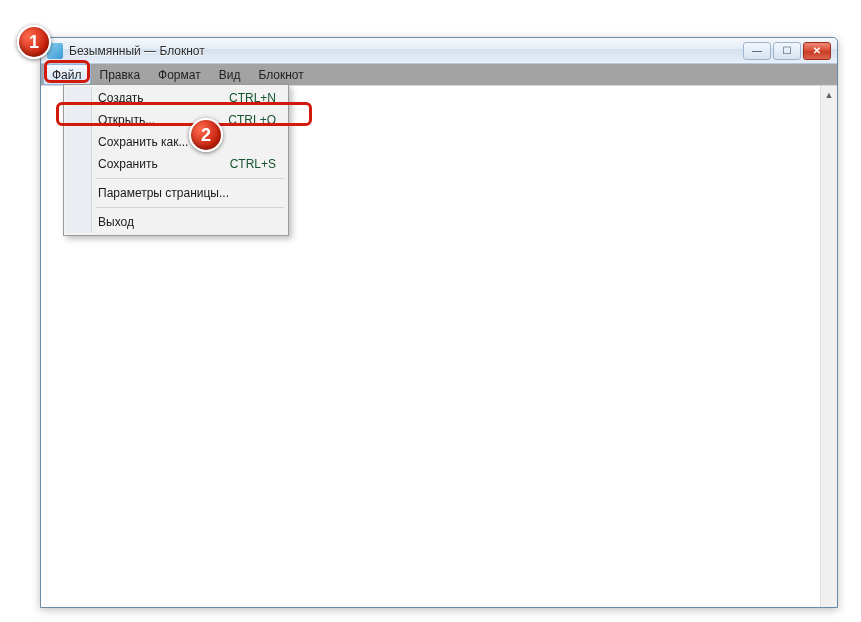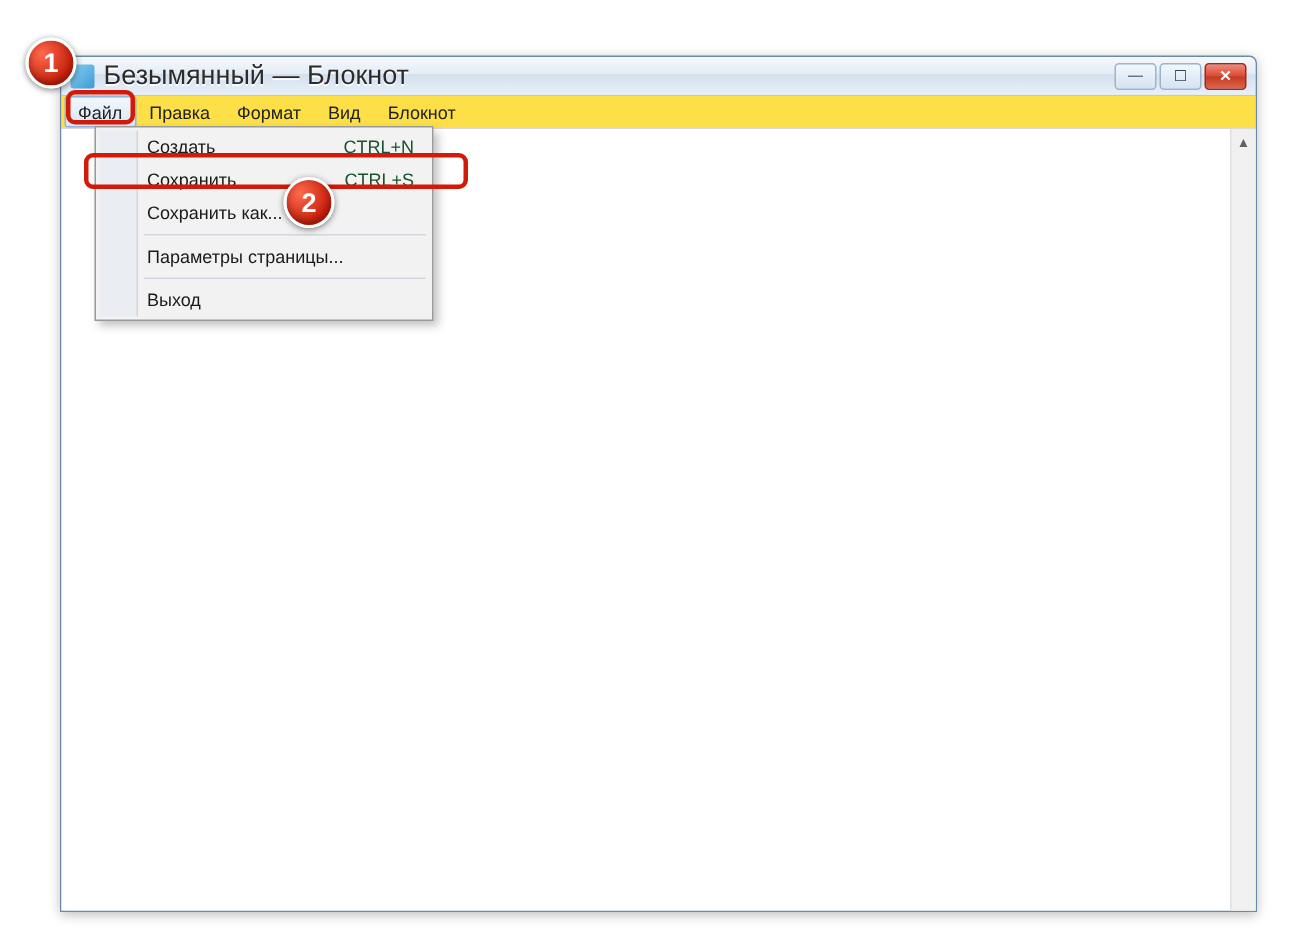--- a/index.html
+++ b/index.html
@@ -38,21 +38,21 @@
       width: 16px; height: 16px;
       background: linear-gradient(135deg,#8cd1f0,#3a9bd6);
       border-radius: 2px;
       margin-right: 6px;
       flex: 0 0 auto;
     }
     .titlebar .title {
       flex: 1 1 auto;
       color: #2b2b2b;
       text-shadow: 0 1px 0 #fff;
-      font-size: 18px;
+      font-size: 12px;
     }
     .win-controls { display: flex; gap: 2px; }
     .win-btn {
       width: 28px; height: 18px;
       border: 1px solid #9db4cc;
       border-radius: 3px;
       background: linear-gradient(to bottom,#f2f7fc,#d6e3f0);
       display: flex; align-items:center; justify-content:center;
       font-family: Arial, sans-serif;
       font-size: 10px;
@@ -60,21 +60,21 @@
       cursor: default;
     }
     .win-btn.close {
       background: linear-gradient(to bottom,#f08a7a,#d94b34 48%,#c43b24 52%,#e0634c);
       border-color:#9a2c1a;
       color:#fff;
       font-weight:bold;
     }
     .menubar {
       height: 22px;
-      background: #fde047;
+      background: #a3a3a3;
       border-bottom: 1px solid #d9d9d9;
       display: flex;
       align-items: stretch;
       padding: 0 2px;
     }
     .menu-item {
       padding: 3px 8px 3px 8px;
       color: #222;
       cursor: default;
       border: 1px solid transparent;
@@ -200,27 +200,31 @@
 </div>
 
 <div class="dropdown">
   <div class="gutter"></div>
 
   <div class="dd-item">
     <span class="label">Создать</span>
     <span class="shortcut">CTRL+N</span>
   </div>
   <div class="dd-item">
+    <span class="label">Открыть...</span>
+    <span class="shortcut">CTRL+O</span>
+  </div>
+  <div class="dd-item">
+    <span class="label">Сохранить как...</span>
+    <span class="shortcut"></span>
+  </div>
+  <div class="dd-item">
     <span class="label">Сохранить</span>
     <span class="shortcut">CTRL+S</span>
   </div>
-  <div class="dd-item">
-    <span class="label">Сохранить как...</span>
-    <span class="shortcut"></span>
-  </div>
   <div class="dd-sep"></div>
   <div class="dd-item">
     <span class="label">Параметры страницы...</span>
     <span class="shortcut"></span>
   </div>
   <div class="dd-sep"></div>
   <div class="dd-item">
     <span class="label">Выход</span>
     <span class="shortcut"></span>
   </div>

